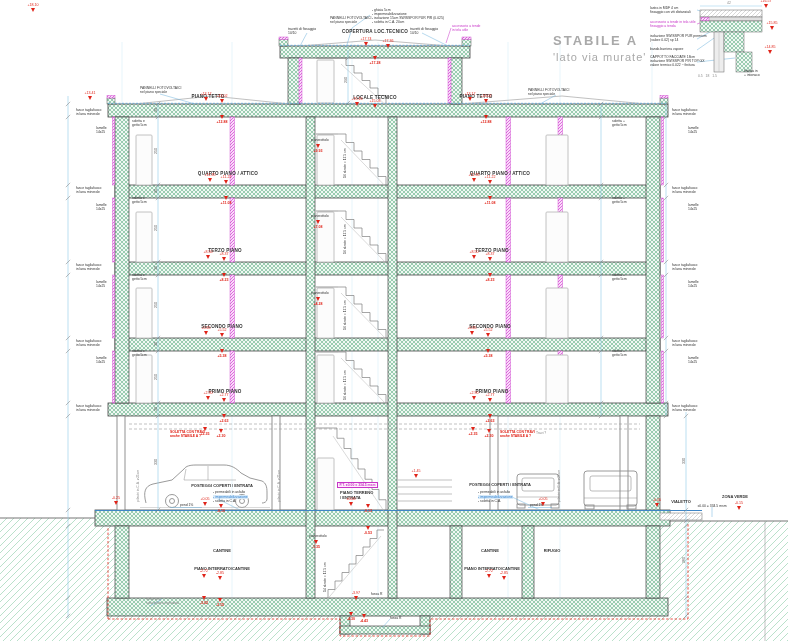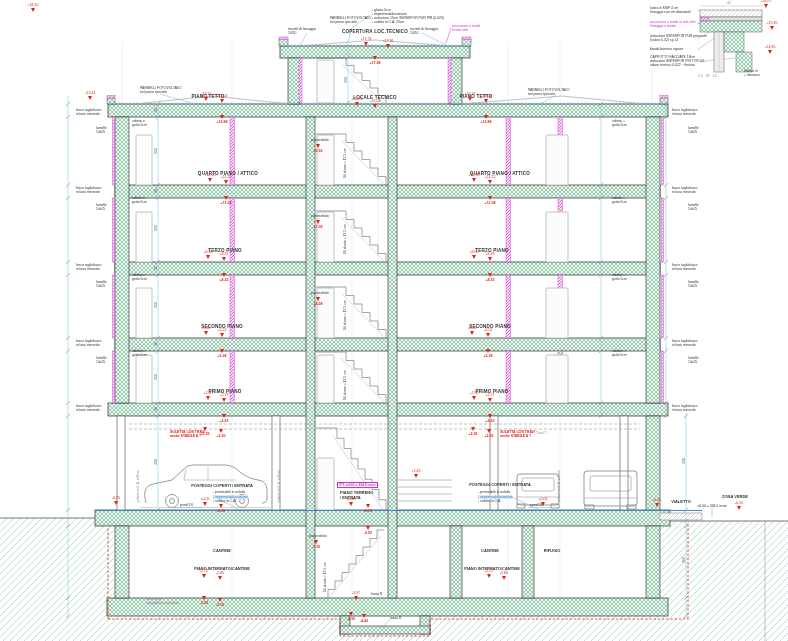--- a/index.html
+++ b/index.html
@@ -304,20 +304,24 @@
         <line x1="683.8" y1="618.2" x2="688.2" y2="613.8" stroke="#777" stroke-width="0.5"></line>
         <text x="684.5" y="461" font-size="3.6" fill="#555" text-anchor="middle" font-family="Liberation Sans, sans-serif" transform="rotate(-90 684.5 461)">330</text>
         <text x="684.5" y="560" font-size="3.6" fill="#555" text-anchor="middle" font-family="Liberation Sans, sans-serif" transform="rotate(-90 684.5 560)">260</text>
         <path d="M348,50 V104" stroke="#8ec9e8" stroke-width="0.6" fill="none"></path>
         <line x1="345.8" y1="60.2" x2="350.2" y2="55.8" stroke="#777" stroke-width="0.5"></line>
         <line x1="345.8" y1="105.2" x2="350.2" y2="100.8" stroke="#777" stroke-width="0.5"></line>
         <text x="346.5" y="80" font-size="3.6" fill="#555" text-anchor="middle" font-family="Liberation Sans, sans-serif" transform="rotate(-90 346.5 80)">290</text>
       </g>
 </svg>
 
+<div class="ttl">
+  <div class="ttl1">STABILE A</div>
+  <div class="ttl2">'lato via murate'</div>
+</div>
 
 <div id="labels">
       <span class="L f ctr" style="left: 375px; top: 29px;">COPERTURA LOC.TECNICO</span>
       <span class="L f ctr" style="left: 375px; top: 95px;">LOCALE TECNICO</span>
       <span class="L f ctr" style="left: 208px; top: 94px;">PIANO TETTO</span>
       <span class="L f ctr" style="left: 476px; top: 94px;">PIANO TETTO</span>
       <span class="L f ctr" style="left: 228px; top: 171px;">QUARTO PIANO / ATTICO</span>
       <span class="L f ctr" style="left: 500px; top: 171px;">QUARTO PIANO / ATTICO</span>
       <span class="L f ctr" style="left: 225px; top: 248px;">TERZO PIANO</span>
       <span class="L f ctr" style="left: 492px; top: 248px;">TERZO PIANO</span>

